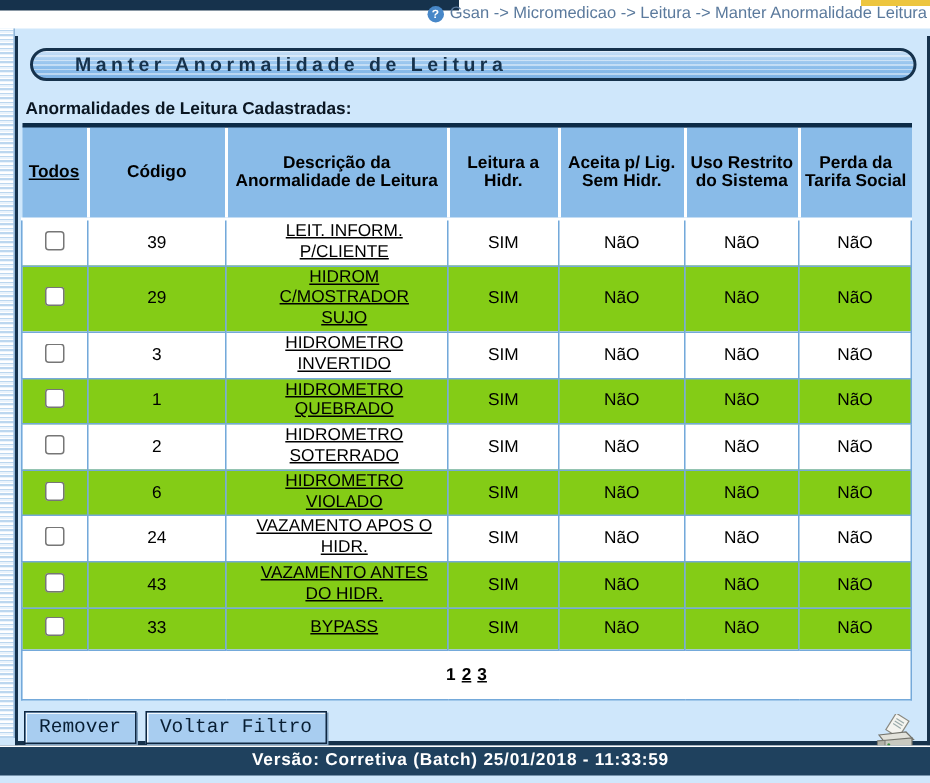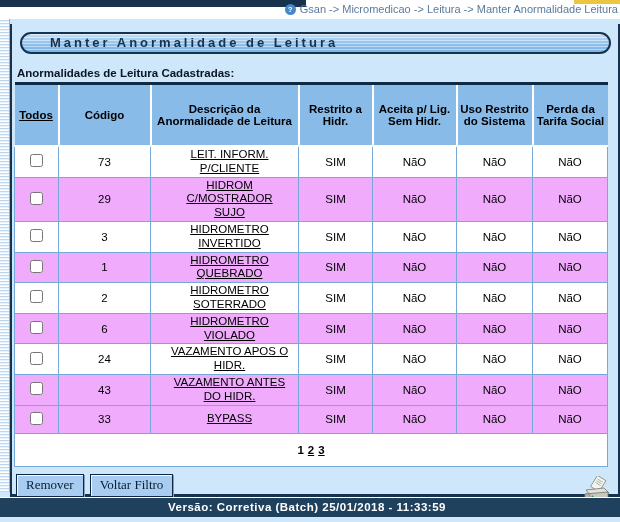--- a/index.html
+++ b/index.html
@@ -68,42 +68,42 @@
     border-bottom: 2px solid #ffffff;
     padding: 18px 2px;
   }
   table.grid th:first-child { border-left: none; }
   table.grid td {
     border: 1px solid #74a9da;
     font-size: 11.5px; color: #000;
     height: 28px; text-align: center; vertical-align: middle;
     background: #ffffff; padding: 1px 2px;
   }
-  table.grid tr.alt td { background: #f0abfc; }
+  table.grid tr.alt td { background: #84cc16; }
   .todos-link { color: #000; text-decoration: underline; cursor: pointer; }
   .desc-link {
     color: #000; cursor: pointer;
     display: inline-block; max-width: 120px; line-height: 1.2; margin-left: 10px;
   }
   table.grid input[type="checkbox"] { width: 13px; height: 13px; cursor: pointer; }
   
   table.grid td.pager {
     background: #ffffff; height: 33px;
     font-weight: bold; font-size: 11.5px;
   }
   .pg-current { margin: 0 2px; }
   .pglink { margin: 0 2px; color: #000; text-decoration: underline; cursor: pointer; }
   
   .actions {
     display: flex; align-items: flex-start; justify-content: space-between;
     margin: 7px 6px 0 4px;
   }
   .btns { display: flex; gap: 6px; }
   .gsan-btn {
-    font-family: Liberation Serif, serif;
+    font-family: Liberation Mono, monospace;
     font-size: 13px; color: #081e33;
     background: #a8cdf0;
     border: 1px solid #0f2740;
     box-shadow: inset 1px 1px 0 rgba(255,255,255,0.85), 1px 1px 0 #7f9fbd;
     padding: 2px 9px 3px 9px; cursor: pointer;
   }
   .print-btn { background: none; border: none; cursor: pointer; padding: 0; margin-top: 2px; }
   
   .footer-bar {
     position: absolute; left: 0; bottom: 5px; width: 620px; height: 20px;
@@ -142,32 +142,32 @@
         <col style="width:76px">
         <col style="width:75px">
     </colgroup>
     <thead>
       <tr>
         <th>
           <a href="#" class="todos-link">Todos</a>
         </th>
         <th>Código</th>
         <th>Descrição da Anormalidade de Leitura</th>
-        <th>Restrito a Hidr.</th>
+        <th>Leitura a Hidr.</th>
         <th>Aceita p/ Lig. Sem Hidr.</th>
         <th>Uso Restrito do Sistema</th>
         <th>Perda da Tarifa Social</th>
       </tr>
     </thead>
     <tbody>
         <tr>
     <td>
       <input type="checkbox" style="">
     </td>
-    <td>73</td>
+    <td>39</td>
     <td>
       <a href="#" class="desc-link">LEIT. INFORM. P/CLIENTE</a>
     </td>
     <td>SIM</td>
     <td>NãO</td>
     <td>NãO</td>
     <td>NãO</td>
   </tr>
         <tr class="alt">
     <td>

